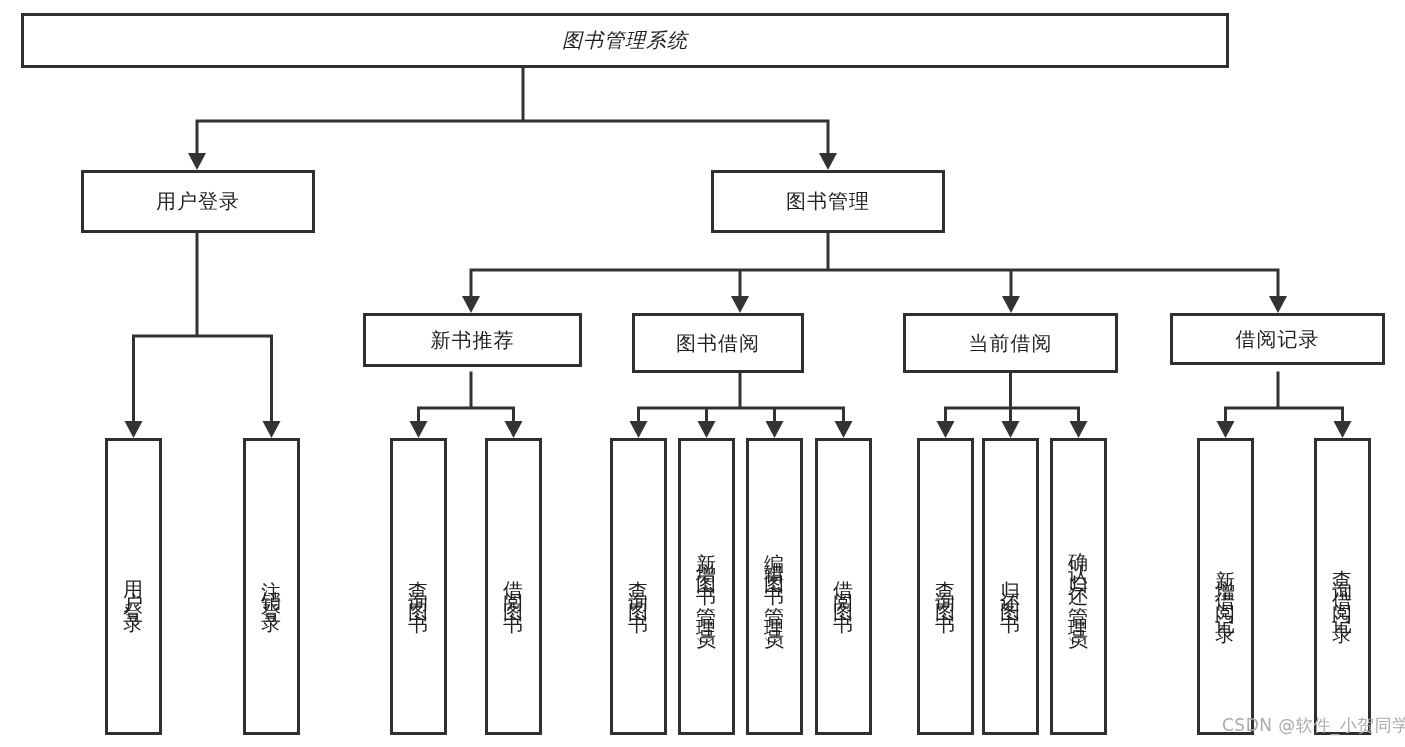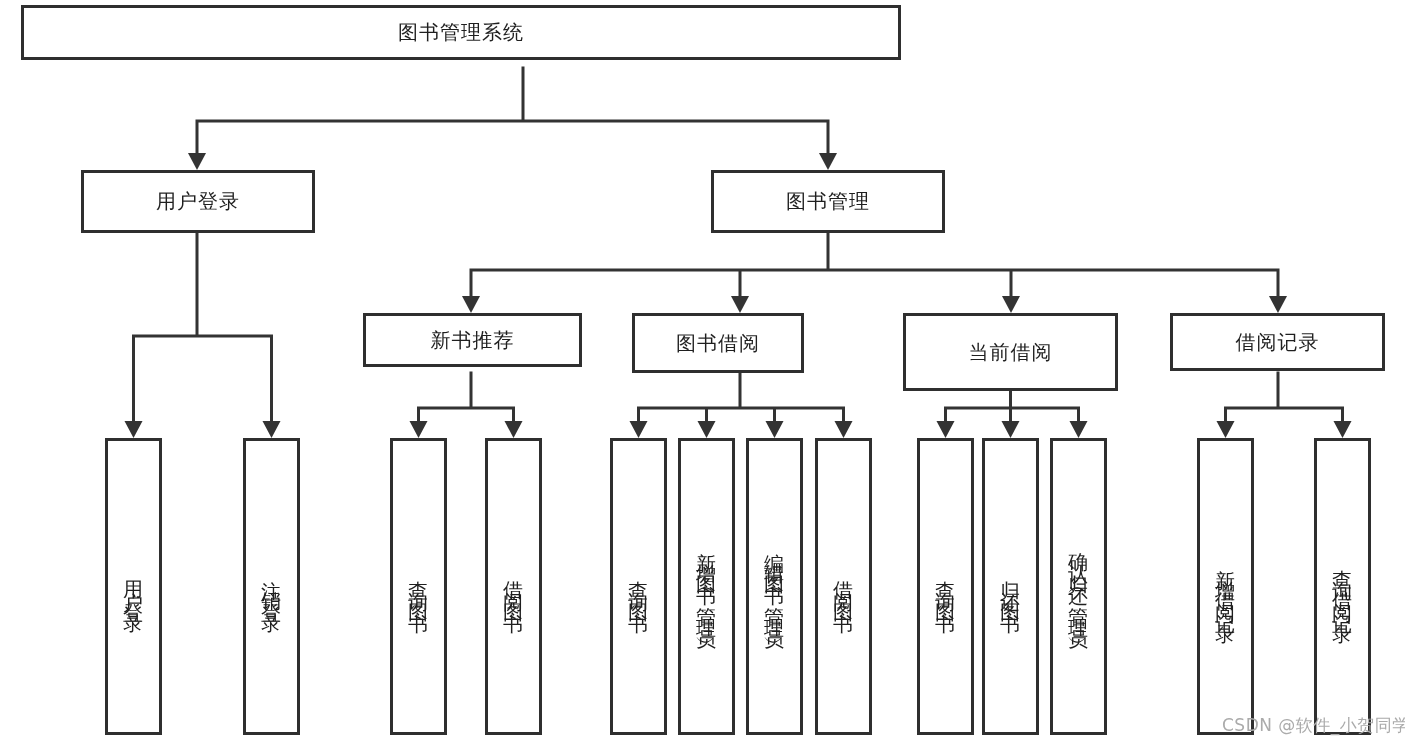--- a/index.html
+++ b/index.html
@@ -100,41 +100,41 @@
     <polygon points="697.5,421 715.5,421 706.5,438"></polygon>
     <polygon points="765.5,421 783.5,421 774.5,438"></polygon>
     <polygon points="834.5,421 852.5,421 843.5,438"></polygon>
     <polygon points="936.5,421 954.5,421 945.5,438"></polygon>
     <polygon points="1001.5,421 1019.5,421 1010.5,438"></polygon>
     <polygon points="1069.5,421 1087.5,421 1078.5,438"></polygon>
     <polygon points="1216.5,421 1234.5,421 1225.5,438"></polygon>
     <polygon points="1333.5,421 1351.5,421 1342.5,438"></polygon>
   </svg>
 
-  <div class="node hnode" style="left:21px;top:5px;width:880px;height:55px;">
+  <div class="node hnode" style="left:21px;top:13px;width:1208px;height:55px;font-style:italic;">
     <span>图书管理系统</span>
   </div>
 
   <div class="node hnode" style="left:81px;top:170px;width:234px;height:63px;">
     <span>用户登录</span>
   </div>
   <div class="node hnode" style="left:711px;top:170px;width:234px;height:63px;">
     <span>图书管理</span>
   </div>
 
   <div class="node hnode" style="left:363px;top:313px;width:219px;height:54px;">
     <span>新书推荐</span>
   </div>
   <div class="node hnode" style="left:632px;top:313px;width:172px;height:60px;">
     <span>图书借阅</span>
   </div>
-  <div class="node hnode" style="left:903px;top:313px;width:215px;height:78px;">
+  <div class="node hnode" style="left:903px;top:313px;width:215px;height:60px;">
     <span>当前借阅</span>
   </div>
-  <div class="node hnode" style="left:1170px;top:313px;width:215px;height:58px;">
+  <div class="node hnode" style="left:1170px;top:313px;width:215px;height:52px;">
     <span>借阅记录</span>
   </div>
 
   <div class="node vnode" style="left:105px;top:438px;width:57px;height:297px;">
     <span>用户登录</span>
   </div>
   <div class="node vnode" style="left:243px;top:438px;width:57px;height:297px;">
     <span>注销登录</span>
   </div>
 

